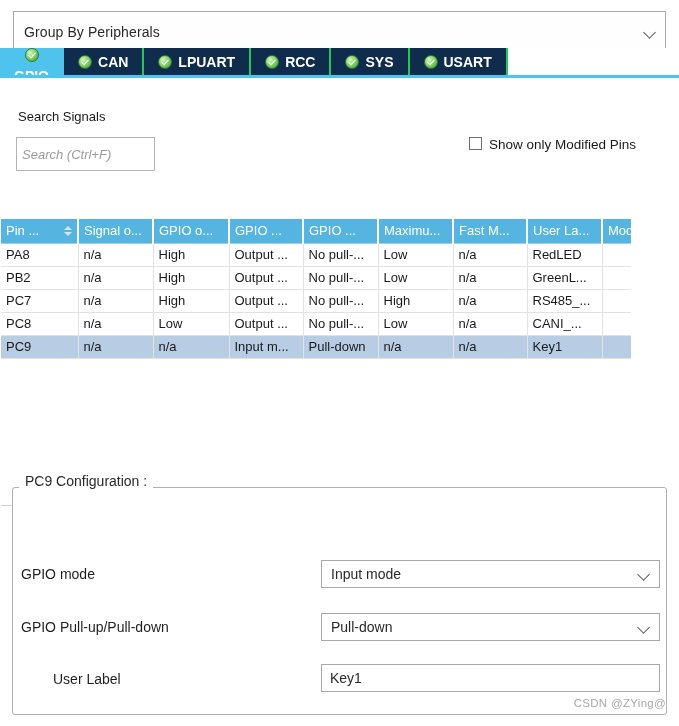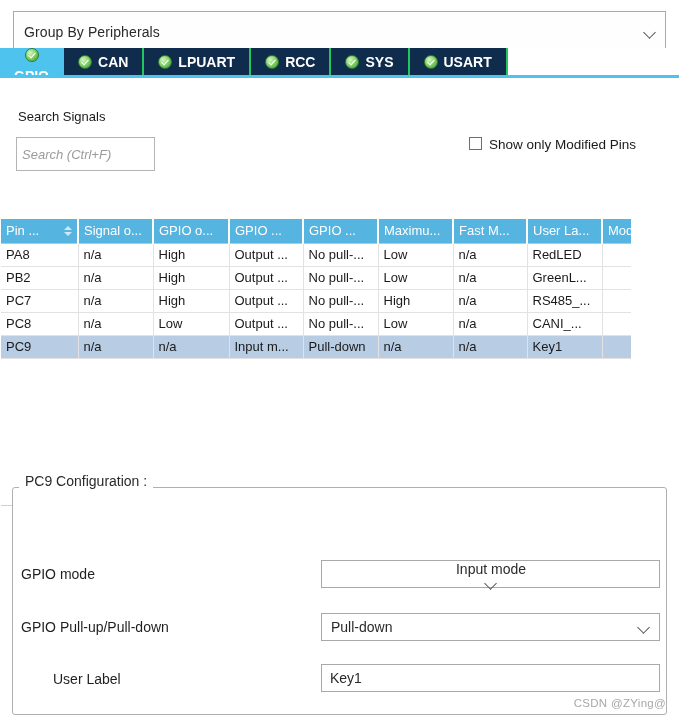--- a/index.html
+++ b/index.html
@@ -352,21 +352,21 @@
           </td>
         </tr>
       </tbody>
     </table>
   </div>
 
   <div class="cfg-group"></div>
   <div class="cfg-legend">PC9 Configuration :</div>
 
   <div class="cfg-label" style="left:21px; top:566px;text-align:center;">GPIO mode</div>
-  <div class="cfg-field" style="left:321px; top:560px; width:339px;flex-direction:column;">
+  <div class="cfg-field" style="left:321px; top:560px; width:339px;">
     <span class="cf-text">Input mode</span>
     <span class="chev"></span>
   </div>
 
   <div class="cfg-label" style="left:21px; top:619px;">GPIO Pull-up/Pull-down</div>
   <div class="cfg-field" style="left:321px; top:613px; width:339px;">
     <span class="cf-text">Pull-down</span>
     <span class="chev"></span>
   </div>
 

